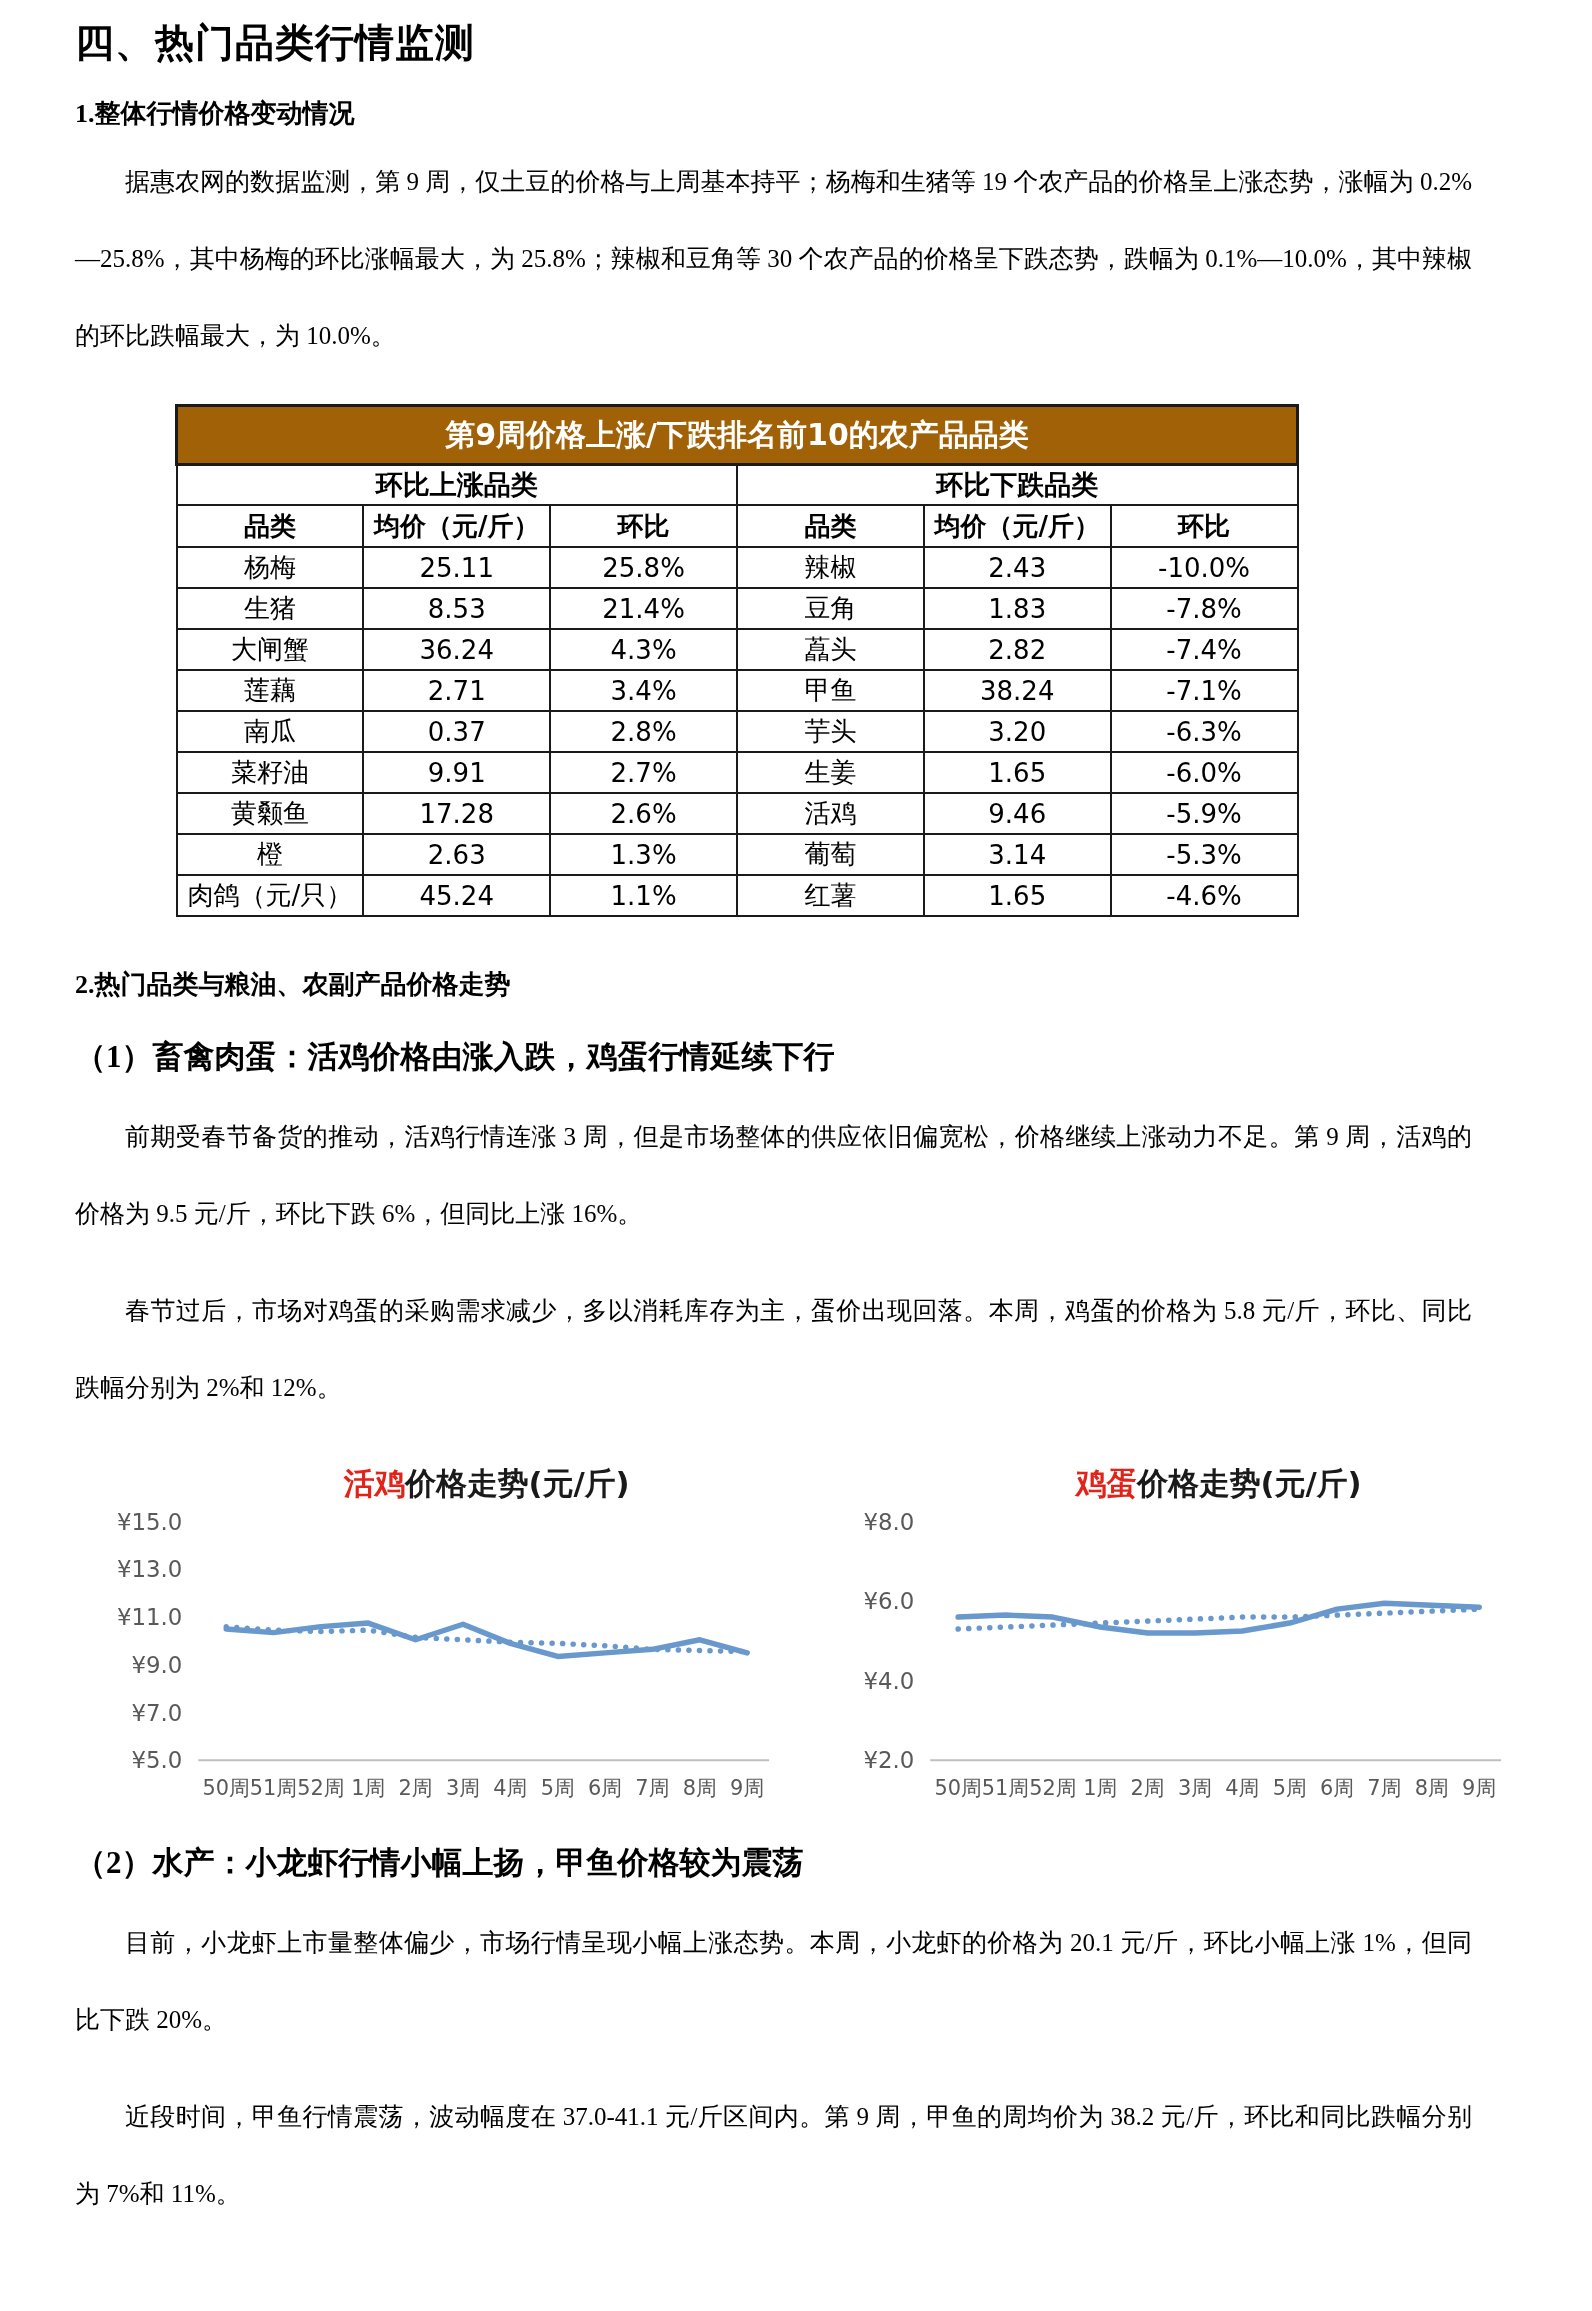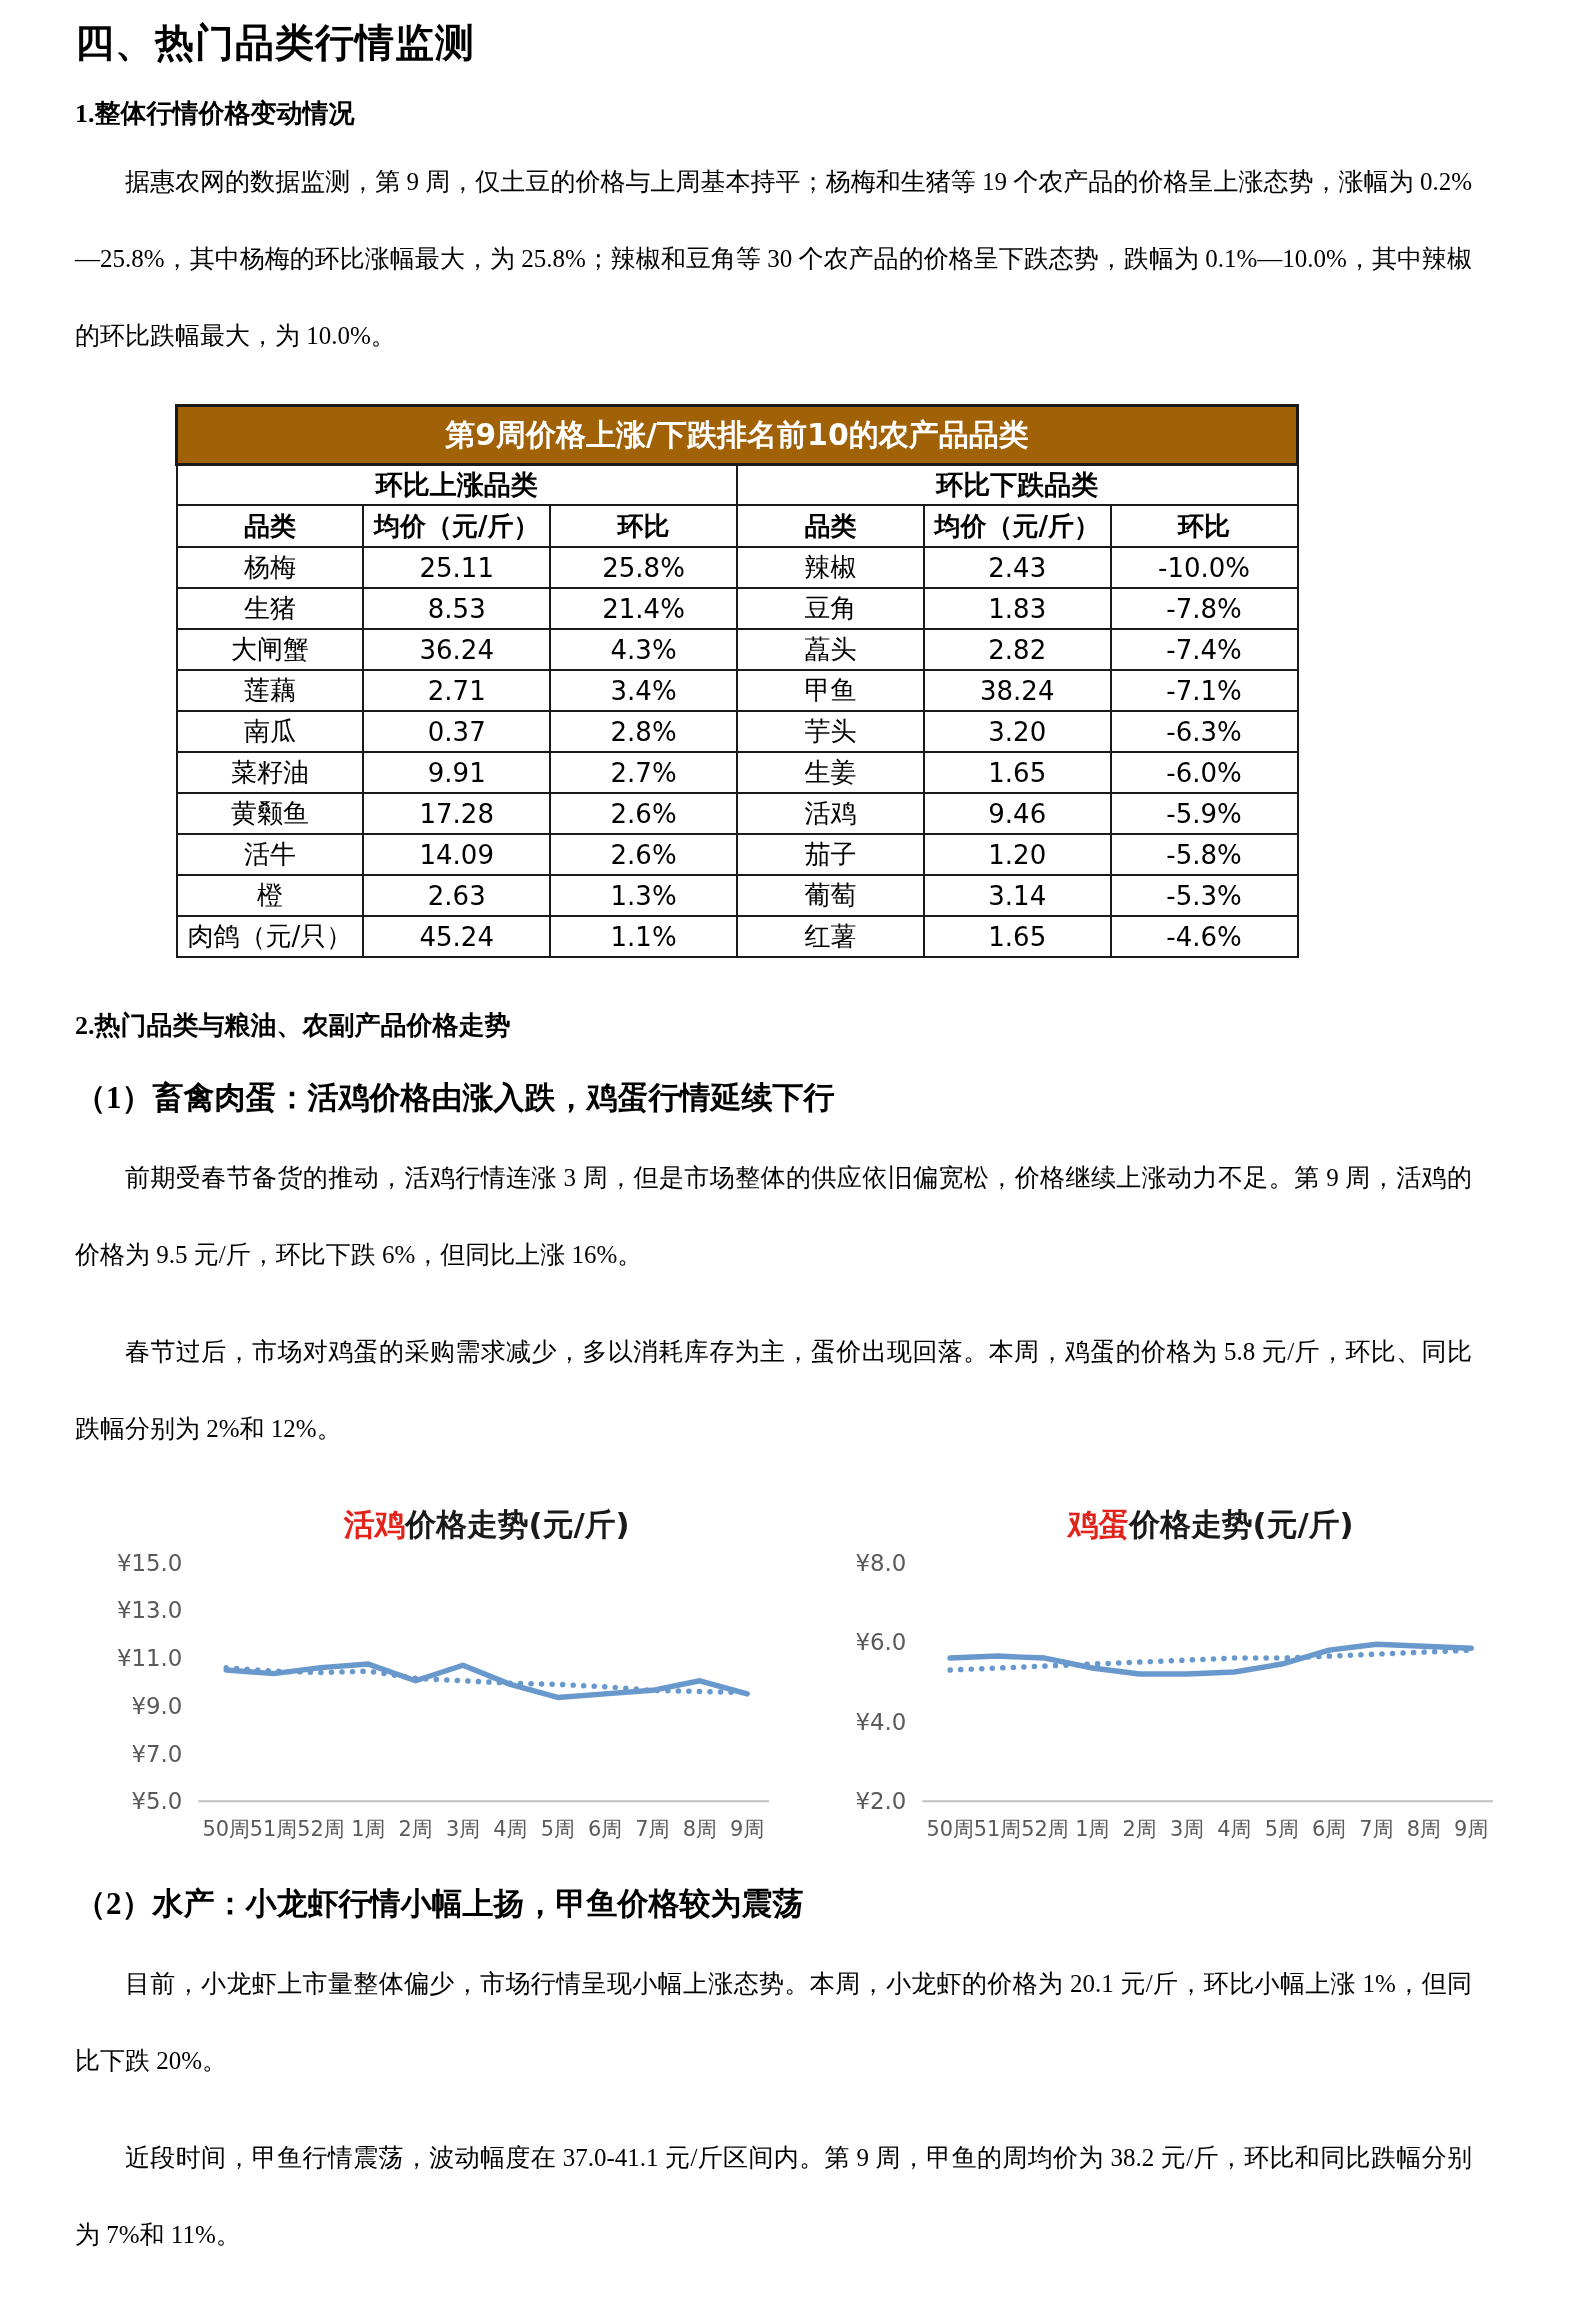--- a/index.html
+++ b/index.html
@@ -31,21 +31,21 @@
     font-size:26px;font-weight:normal;overflow:hidden;white-space:nowrap;
   }
   tr.t-title th{
     background:#a16207;color:#ffffff;font-size:30px;font-weight:bold;height:56px;
     border:3px solid #1a1a1a;
   }
   tr.t-group th{font-size:27px;font-weight:bold;height:38px;}
   tr.t-cols th{font-size:26px;font-weight:bold;height:40px;}
   table.price-table tbody td{height:39px;}
 
-  .charts{display:flex;gap:16px;margin:24px 0 0 0;}
+  .charts{display:flex;gap:24px;margin:24px 0 0 0;}
   .chart{width:708px;height:366px;}
   .chart svg{display:block;}
 </style>
 </head>
 <body>
 
 <div class="content">
 
   <h1 class="doc-title">四、热门品类行情监测</h1>
 
@@ -120,28 +120,20 @@
           <td>1.65</td>
           <td>-6.0%</td>
         </tr>
         <tr>
           <td>黄颡鱼</td>
           <td>17.28</td>
           <td>2.6%</td>
           <td>活鸡</td>
           <td>9.46</td>
           <td>-5.9%</td>
-        </tr>
-        <tr>
-          <td>活牛</td>
-          <td>14.09</td>
-          <td>2.6%</td>
-          <td>茄子</td>
-          <td>1.20</td>
-          <td>-5.8%</td>
         </tr>
         <tr>
           <td>橙</td>
           <td>2.63</td>
           <td>1.3%</td>
           <td>葡萄</td>
           <td>3.14</td>
           <td>-5.3%</td>
         </tr>
         <tr>

